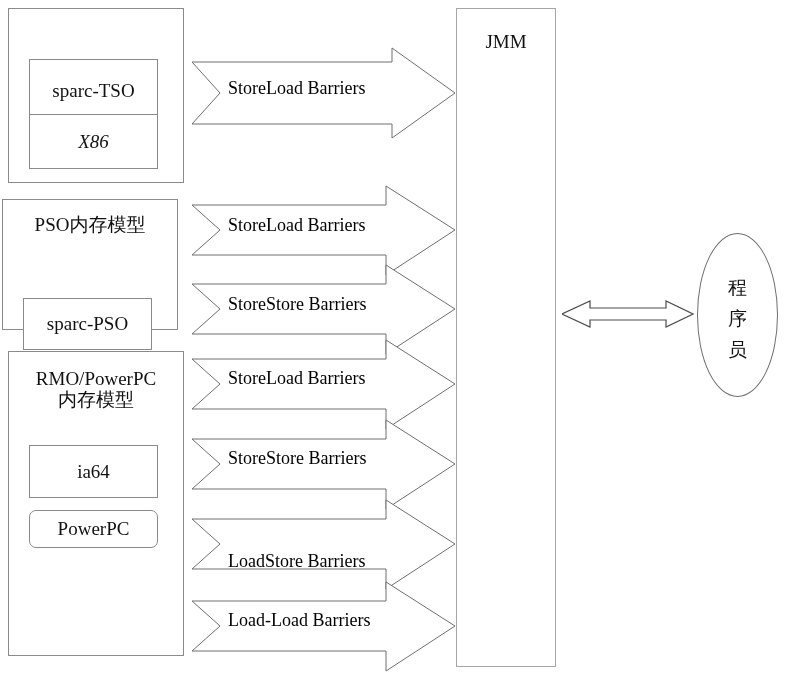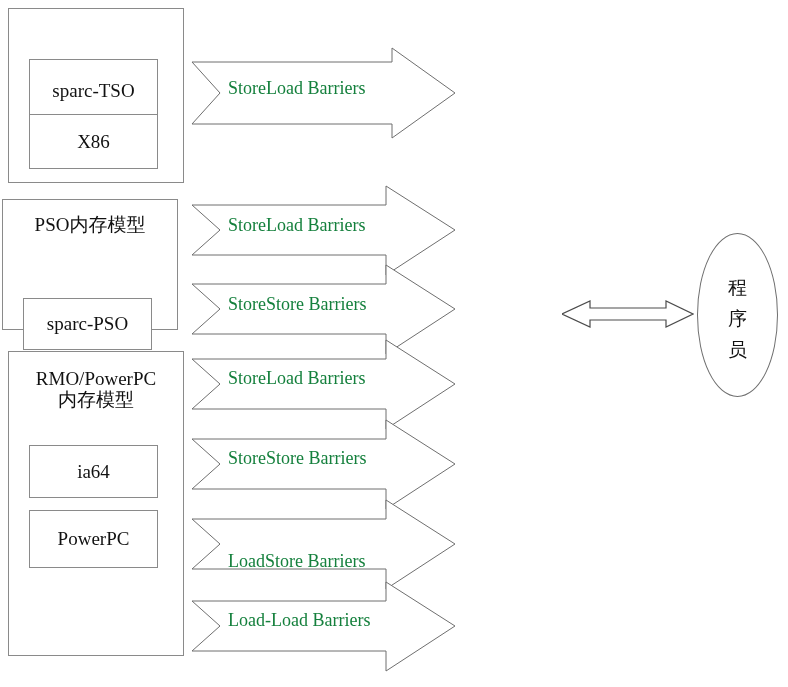--- a/index.html
+++ b/index.html
@@ -71,21 +71,21 @@
     overflow: visible;
   }
   .arrow-shape {
     fill: #ffffff;
     stroke: #6f6f6f;
     stroke-width: 1;
   }
   .barrier-label {
     position: absolute;
     font-size: 18px;
-    color: #15803d;
+    color: #000000;
     white-space: nowrap;
     z-index: 3;
   }
   .double-arrow {
     position: absolute;
     z-index: 2;
   }
   .double-arrow svg { display: block; }
   .double-arrow-shape {
     fill: #ffffff;
@@ -114,33 +114,33 @@
     display: block;
   }
 </style>
 </head>
 <body>
 
 <div id="canvas">
 
   <div class="model-box" style="left:8px; top:8px; width:176px; height:175px;">
     <div class="cpu-box" style="left:20px; top:50px; width:129px; height:64px;">sparc-TSO</div>
-    <div class="cpu-box" style="left:20px; top:105px; width:129px; height:55px;">X86</div>
+    <div class="cpu-box" style="left:20px; top:105px; width:129px; height:55px;font-style:italic;">X86</div>
   </div>
 
   <div class="model-box" style="left:2px; top:199px; width:176px; height:131px;">
     <div class="model-title" style="top:14px;">PSO内存模型</div>
     <div class="cpu-box" style="left:20px; top:50px; width:129px; height:52px;margin-top:48px;">sparc-PSO</div>
   </div>
 
   <div class="model-box" style="left:8px; top:351px; width:176px; height:305px;font-family:Liberation Serif, serif;">
     <div class="model-title" style="top:16px;">RMO/PowerPC
 内存模型</div>
     <div class="cpu-box" style="left:20px; top:93px; width:129px; height:53px;">ia64</div>
-    <div class="cpu-box" style="left:20px; top:158px; width:129px; height:58px;">PowerPC</div>
+    <div class="cpu-box" style="left:20px; top:158px; width:129px; height:38px;border-radius:7px;">PowerPC</div>
   </div>
 
   <div class="barrier-arrow" style="left:192px; top:48px; width:264px; height:90px;">
     <svg width="264" height="90" viewBox="0 0 264 90">
       <path class="arrow-shape" d="M 0,14 L 28,45 L 0,76 L 200,76 L 200,90 L 263,45 L 200,0 L 200,14 Z"></path>
     </svg>
   </div>
   <div class="barrier-label" style="left:228px; top:78px;">StoreLoad Barriers</div>
 
   <div class="barrier-arrow" style="left:192px; top:186px; width:264px; height:89px;">
@@ -178,20 +178,23 @@
   </div>
   <div class="barrier-label" style="left:228px; top:528px;margin-top:23px;">LoadStore Barriers</div>
 
   <div class="barrier-arrow" style="left:192px; top:582px; width:264px; height:89px;">
     <svg width="264" height="89" viewBox="0 0 264 89">
       <path class="arrow-shape" d="M 0,19 L 28,44 L 0,69 L 194,69 L 194,89 L 263,44 L 194,0 L 194,19 Z"></path>
     </svg>
   </div>
   <div class="barrier-label" style="left:228px; top:610px;">Load-Load Barriers</div>
 
+  <div class="jmm-box" style="left:456px; top:8px; width:100px; height:659px;">
+    <div class="jmm-label">JMM</div>
+  </div>
 
   <div class="double-arrow" style="left:562px; top:298px; width:132px; height:32px;">
     <svg width="132" height="32" viewBox="0 0 132 32">
       <path class="double-arrow-shape" d="M 0,16 L 28,3 L 28,10 L 104,10 L 104,3 L 131,16 L 104,29 L 104,22 L 28,22 L 28,29 Z"></path>
     </svg>
   </div>
 
   <div class="person-ellipse" style="left:697px; top:233px; width:81px; height:164px;">
     <div class="person-label">
       <span>程</span>

